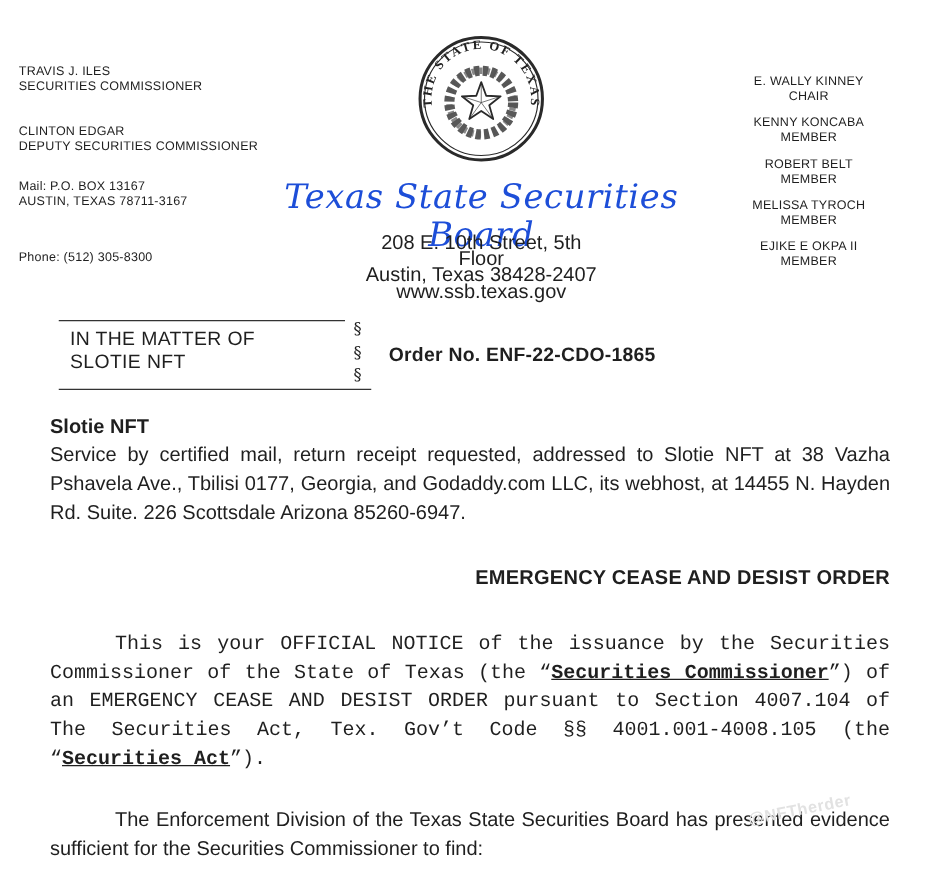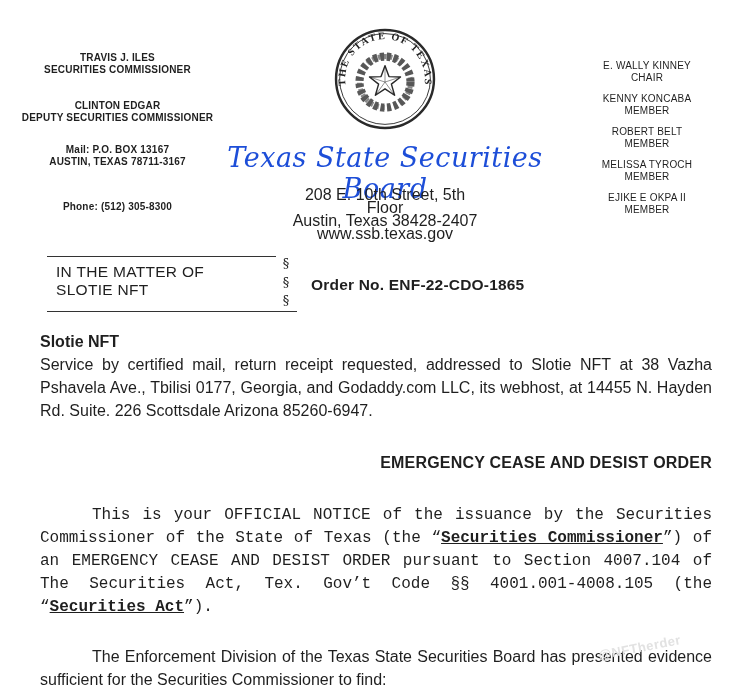--- a/index.html
+++ b/index.html
@@ -3,22 +3,22 @@
 <meta charset="utf-8">
 <style>
   * { margin:0; padding:0; box-sizing:border-box; }
   html,body { background:#fff; }
   .page {
     position:relative; width:750px; height:695px; background:#fff;
     font-family:"Liberation Sans","DejaVu Sans",sans-serif; color:#1f1f1f;
     overflow:hidden;
   }
   
-  .hdr-left { position:absolute; left:15px; top:52px; width:205px; text-align:center;
-              font-size:10px; line-height:11.5px; letter-spacing:.2px;font-weight:bold; }
+  .hdr-left { position:absolute; left:15px; top:52px; width:205px; 
+              font-size:10px; line-height:11.5px; letter-spacing:.2px; }
   .hdr-left .grp2 { margin-top:25px; }
   .hdr-left .grp3 { margin-top:21px; }
   .hdr-left .grp4 { margin-top:34px; }
   .hdr-right { position:absolute; left:552px; top:60px; width:190px; text-align:center;
                font-size:10px; line-height:11.5px; letter-spacing:.2px; }
   .member { margin-bottom:10px; }
   
   .seal { position:absolute; left:334px; top:28px; width:102px; height:102px; }
   
   .agency-title { position:absolute; left:200px; top:142px; width:370px; text-align:center;

